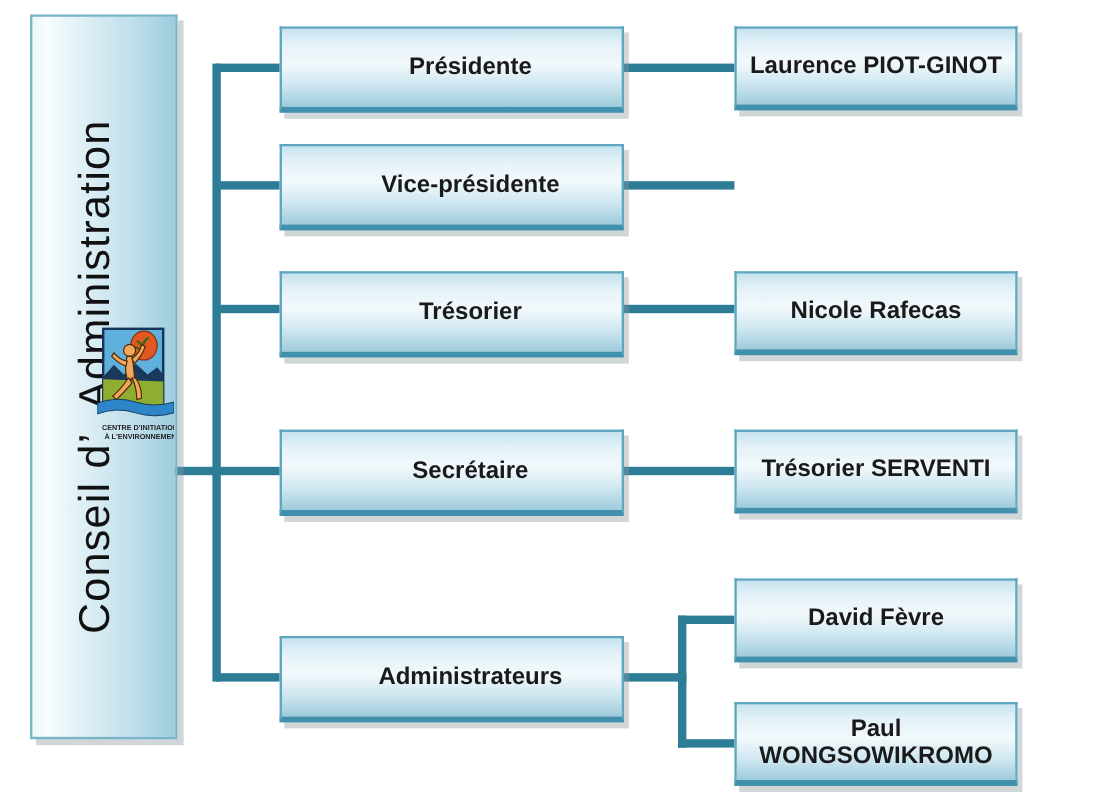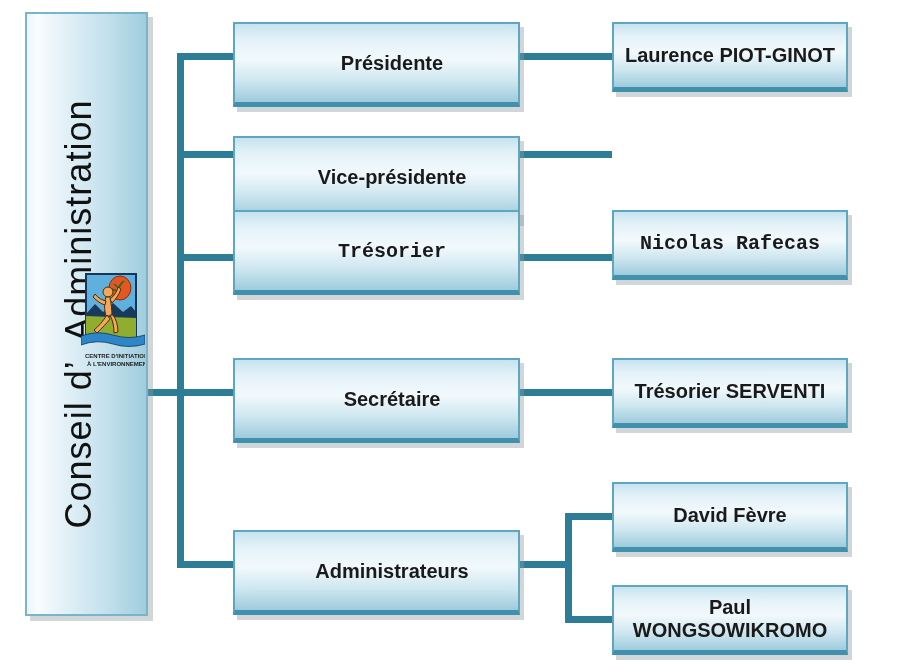--- a/index.html
+++ b/index.html
@@ -11,23 +11,23 @@
   
   .box {
     position:absolute; box-sizing:border-box;
     background: linear-gradient(180deg, #c6e3ef 0%, #e4f2f8 20%, #f2f9fc 45%, #cfe7f0 72%, #9ecbdc 100%);
     border: 2px solid #5fa7c0;
     border-bottom: 5px solid #4191ad;
     box-shadow: 4px 5px 0 rgba(140,152,160,0.40);
     display:flex; align-items:center; justify-content:center;
     font-weight:bold; font-size:20px; color:#1a1a1a; text-align:center;
   }
-  .rolebox { left:233px; width:287px; height:85px;padding-left:31px; }
+  .rolebox { left:233px; width:287px; height:72px;padding-left:31px; }
   .namebox { left:612px; width:236px; height:70px; }
-  .t1 { top:22px; }  .t2 { top:136px;text-align:center; } .t3 { top:210px;font-family:Liberation Mono, monospace; }
+  .t1 { top:22px; }  .t2 { top:120px;text-align:center; } .t3 { top:226px; }
   .t4 { top:358px; } .t5 { top:530px; }
   .t6 { top:482px;text-align:right; } .t7 { top:585px;justify-content:flex-end; }
 
   
   .rootbox {
     position:absolute; left:25px; top:12px; width:123px; height:604px; box-sizing:border-box;
     background: linear-gradient(90deg, #eaf6fa 0%, #f8fcfe 9%, #ddeef5 38%, #c2e0ec 68%, #9fcddd 100%);
     border: 2px solid #79b5ca;
     box-shadow: 5px 5px 0 rgba(140,152,160,0.40);
   }
@@ -105,21 +105,21 @@
     <span>Administrateurs</span>
   </div>
   <div class="box rolebox t4">
     <span>Secrétaire</span>
   </div>
 
   <div class="box namebox t1">
     <span>Laurence PIOT-GINOT</span>
   </div>
   <div class="box namebox t3">
-    <span>Nicolas Rafecas</span>
+    <span>Nicole Rafecas</span>
   </div>
   <div class="box namebox t4">
     <span>Trésorier SERVENTI</span>
   </div>
   <div class="box namebox t6">
     <span>David Fèvre</span>
   </div>
   <div class="box namebox t7">
     <span>Paul WONGSOWIKROMO</span>
   </div>

